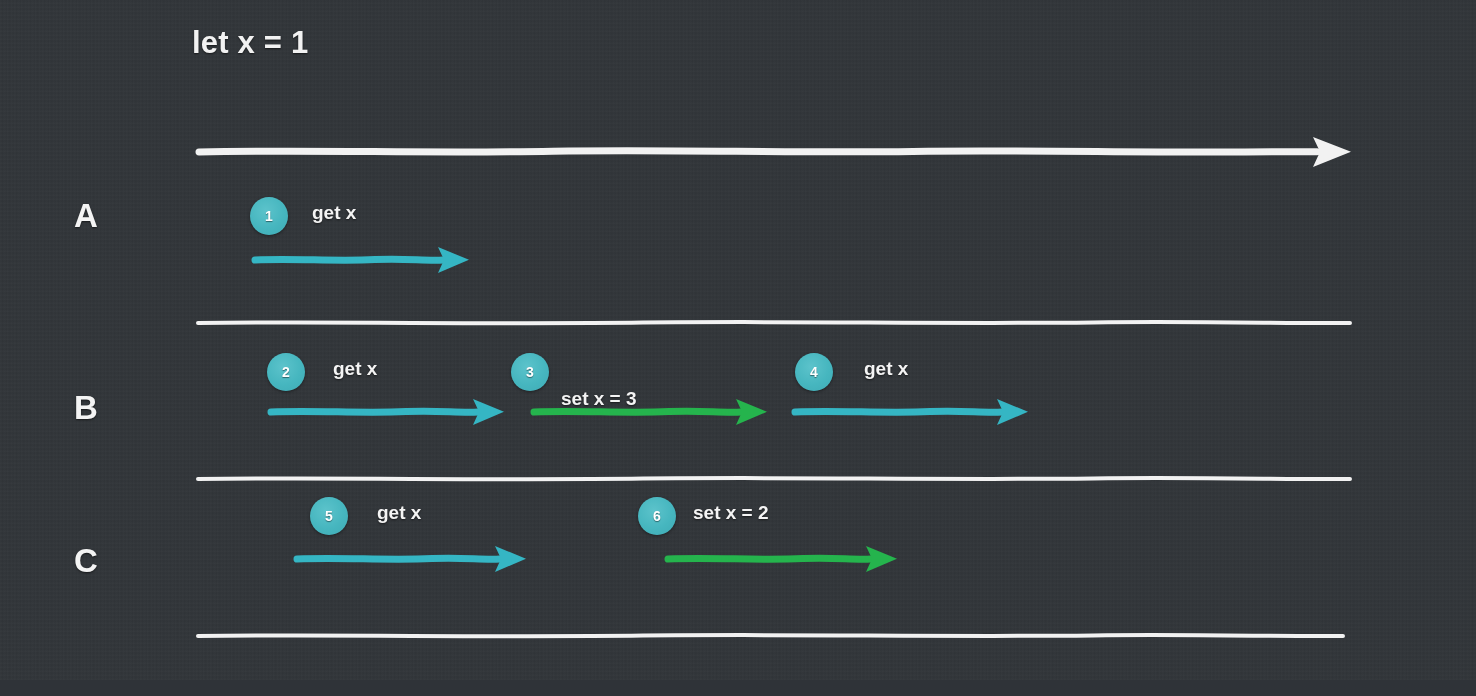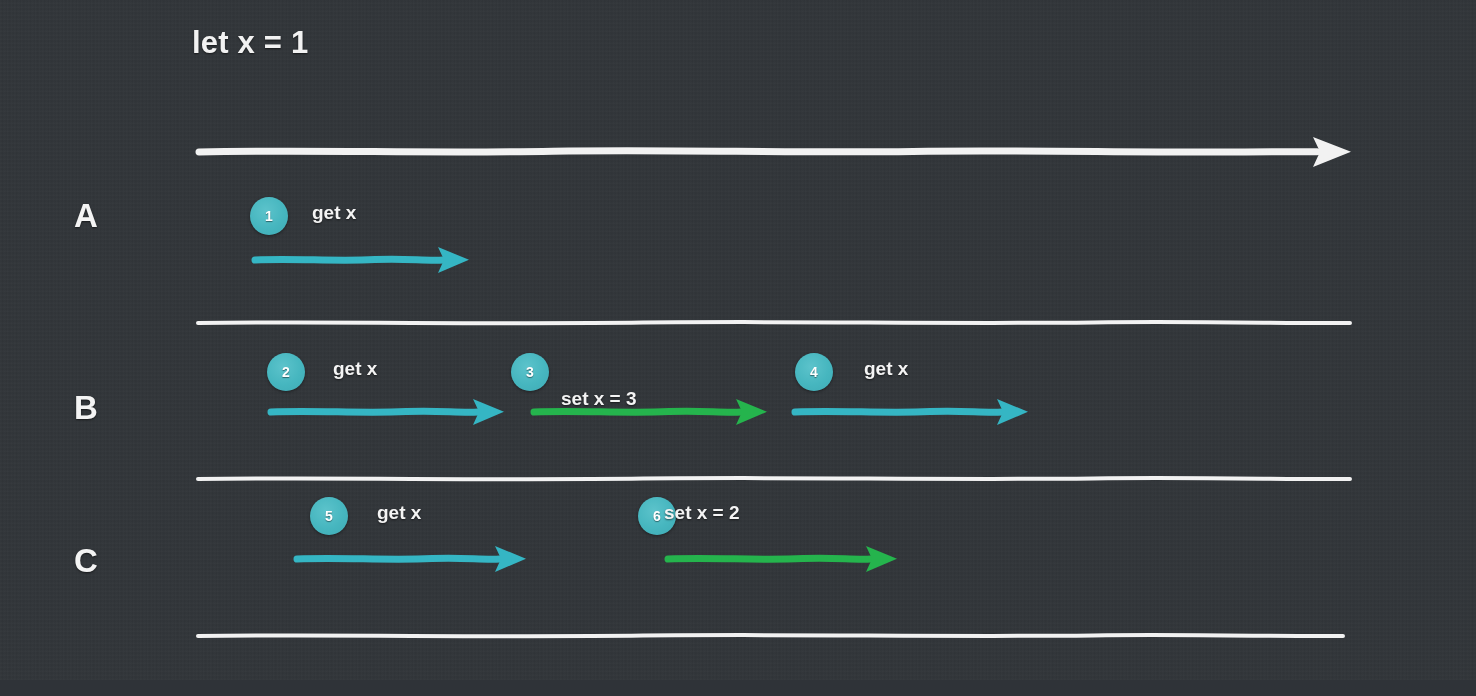--- a/index.html
+++ b/index.html
@@ -169,21 +169,21 @@
     <div class="op-arrow" style="left:292px; top:543px;">
       <svg width="245" height="34" viewBox="0 0 245 34">
         <path d="M5,16 C50,14.2 95,17.6 140,15.6 C170,14.2 190,17 208,16" stroke="#35b6c4" stroke-width="7" fill="none" stroke-linecap="round"></path>
         <path d="M203,3 L234,15.8 L203,29 L209,15.8 Z" fill="#35b6c4"></path>
       </svg>
     </div>
   </div>
 
   <div class="op">
     <div class="op-badge" style="left:638px; top:497px;">6</div>
-    <div class="op-label" style="left:664px; top:503px;">set x = 2</div>
+    <div class="op-label" style="left:693px; top:503px;">set x = 2</div>
     <div class="op-arrow" style="left:663px; top:543px;">
       <svg width="245" height="34" viewBox="0 0 245 34">
         <path d="M5,16 C50,14.2 95,17.6 140,15.6 C170,14.2 190,17 208,16" stroke="#25b44d" stroke-width="7" fill="none" stroke-linecap="round"></path>
         <path d="M203,3 L234,15.8 L203,29 L209,15.8 Z" fill="#25b44d"></path>
       </svg>
     </div>
   </div>
 
   <div class="op-arrow" style="left:193px; top:621px;">
     <svg width="1170" height="30" viewBox="0 0 1170 30">

